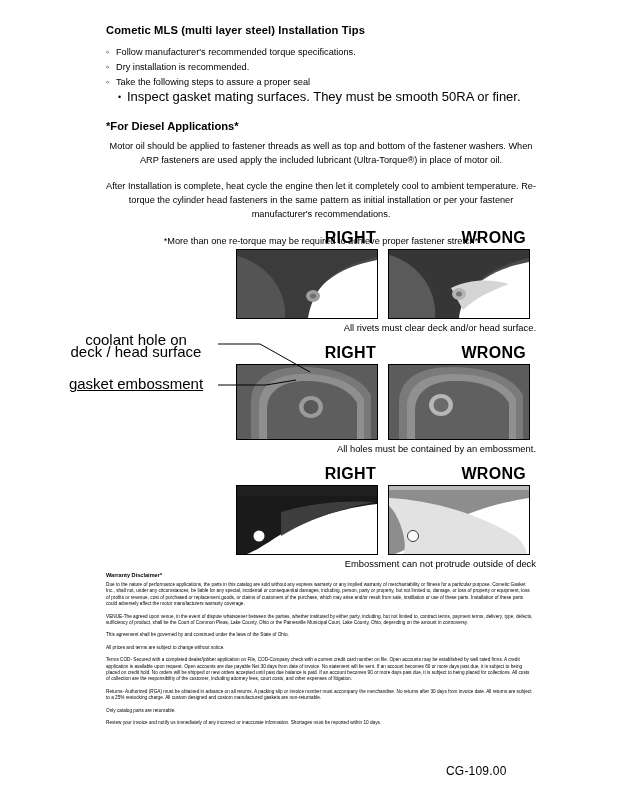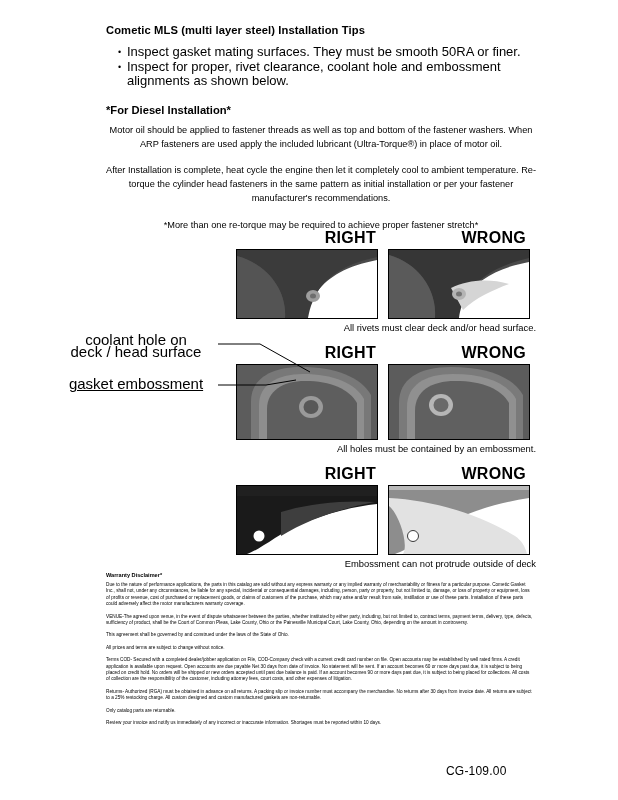--- a/index.html
+++ b/index.html
@@ -174,26 +174,30 @@
 </style>
 </head>
 <body>
 
 <div class="page">
 
   <div class="content">
 
     <h1 class="title">Cometic MLS (multi layer steel) Installation Tips</h1>
 
+    <ul class="bullets">
+      <li>Follow manufacturer's recommended torque specifications.</li>
+      <li>Dry installation is recommended.</li>
+      <li>Take the following steps to assure a proper seal</li>
+    </ul>
     <ul class="sub">
       <li>Inspect gasket mating surfaces.  They must be smooth 50RA or finer.</li>
-      <li>Inspect for proper, rivet clearance, coolant hole and embossment alignments as shown below.</li>
     </ul>
 
-    <h2 class="subtitle">*For Diesel Installation*</h2>
+    <h2 class="subtitle">*For Diesel Applications*</h2>
 
     <p class="para">Motor oil should be applied to fastener threads as well as top and bottom of the fastener washers. When ARP fasteners are used apply the included lubricant (Ultra-Torque®) in place of motor oil.</p>
     <p class="para">After Installation is complete, heat cycle the engine then let it completely cool to ambient temperature. Re-torque the cylinder head fasteners in the same pattern as initial installation or per your fastener manufacturer's recommendations.</p>
     <p class="para last">*More than one re-torque may be required to achieve proper fastener stretch*</p>
   </div>
 
   <div class="figures">
 
     <div class="fig-row">
       <div class="fig-labels">

